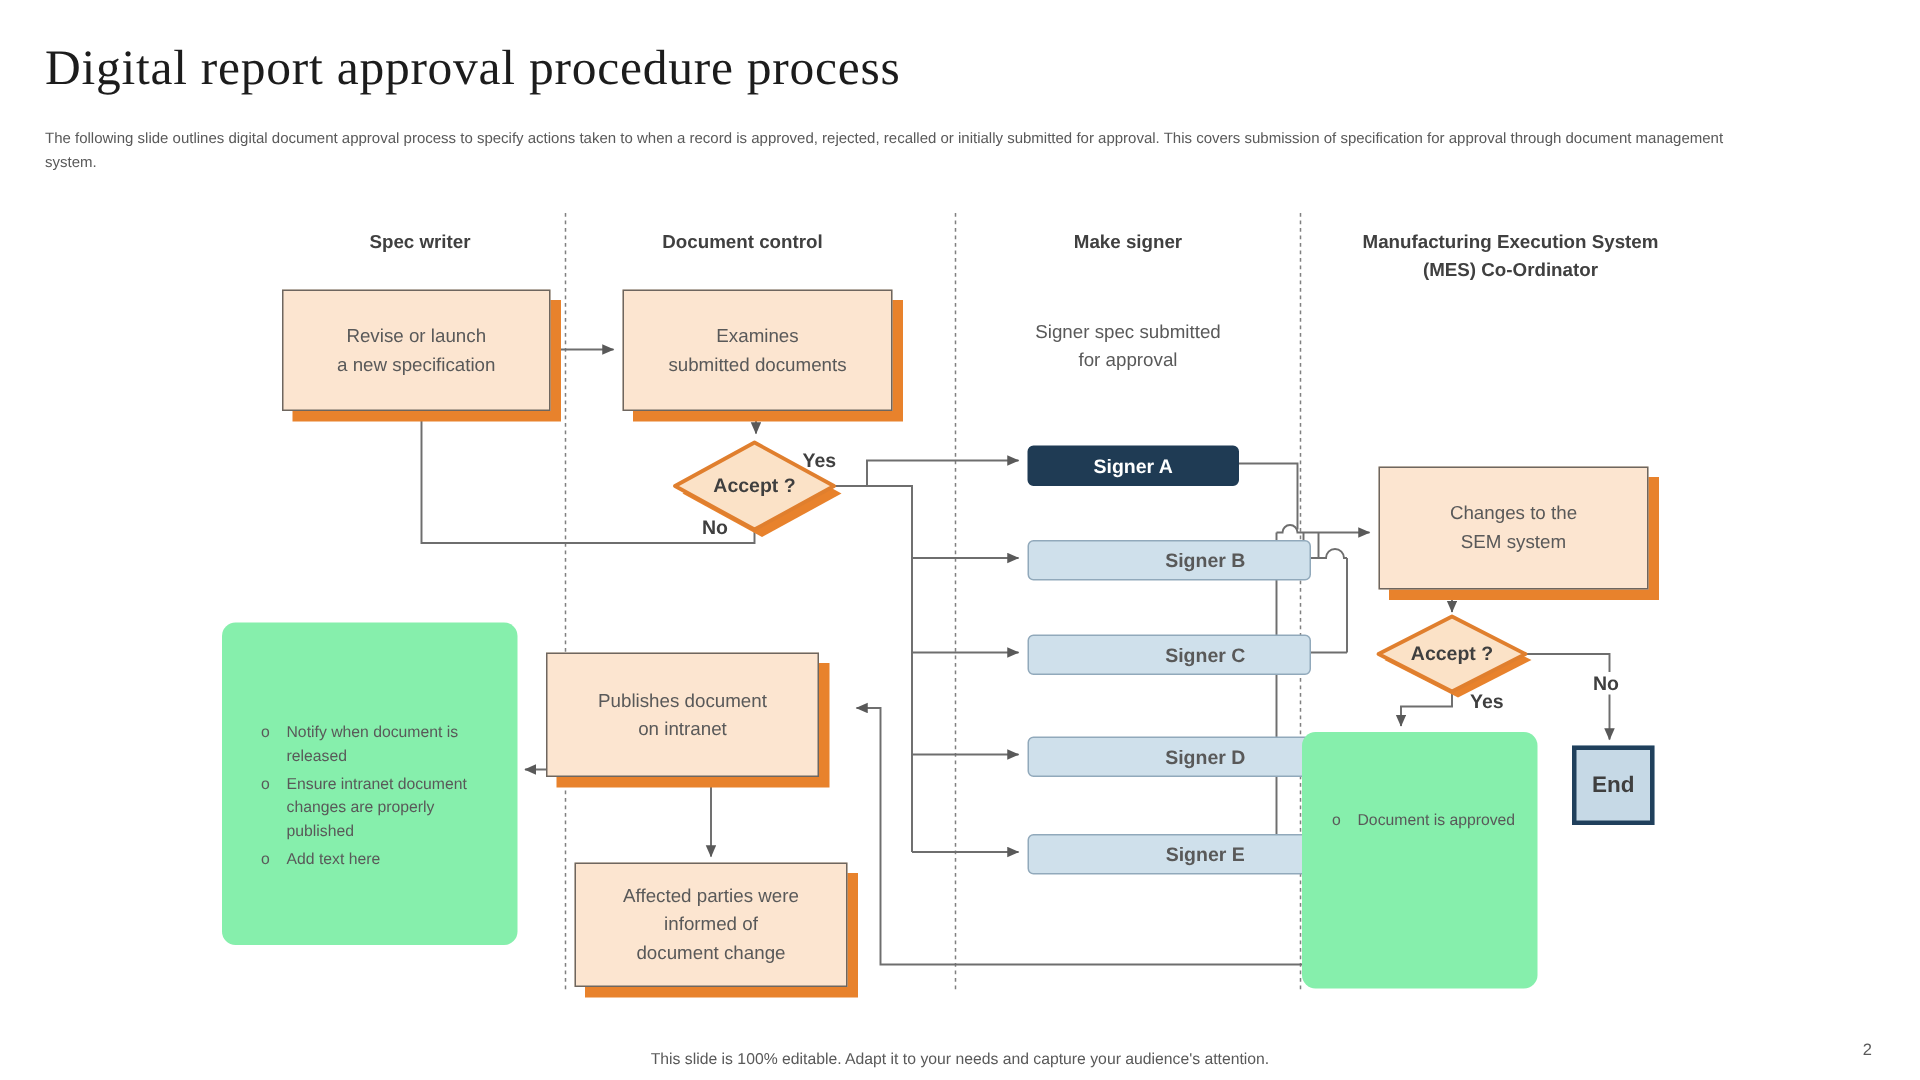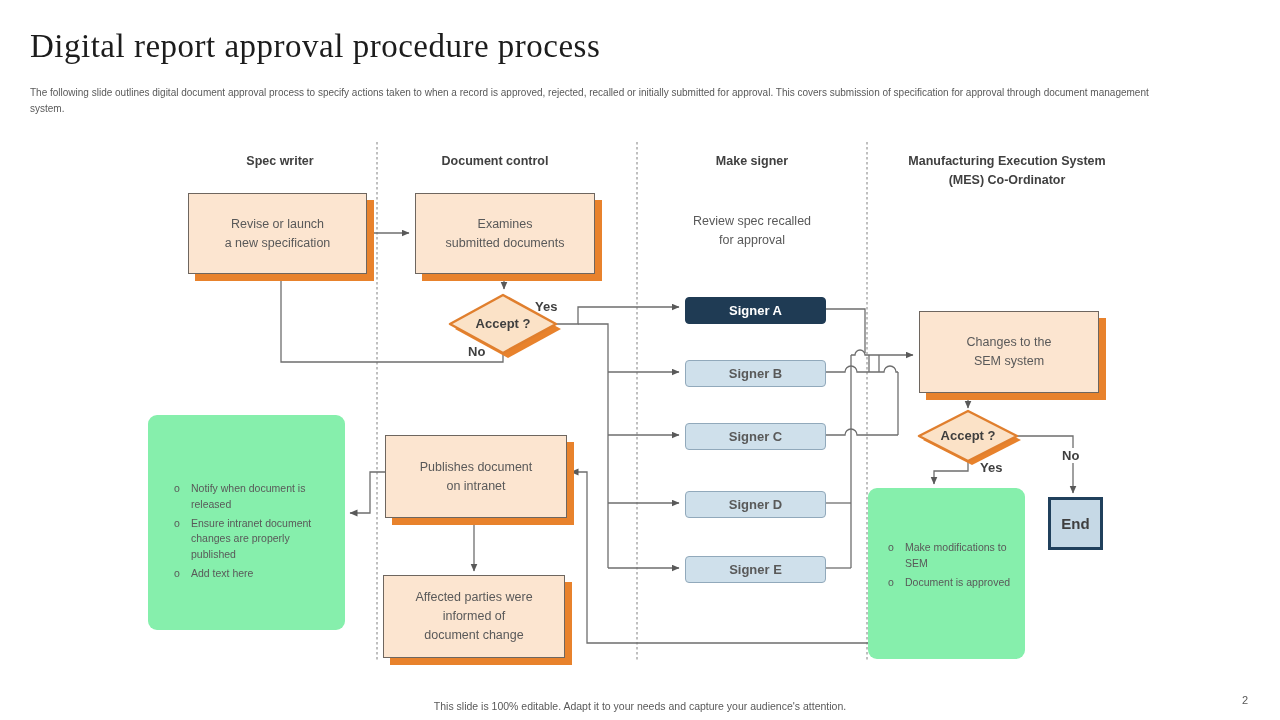--- a/index.html
+++ b/index.html
@@ -32,21 +32,21 @@
   }
   .note-box ul{list-style:none;margin:0;padding:0;}
   .note-box li{position:relative;padding-left:19px;margin-bottom:3px;line-height:1.5;}
   .note-box li::before{content:"o";position:absolute;left:2px;top:0;color:#595959;}
   .signer{
     position:absolute;z-index:2;left:685px;width:139px;height:25px;border-radius:4px;
     display:flex;align-items:center;justify-content:center;
     font-size:13px;font-weight:bold;
   }
   .signer.lead{background:#1f3b54;color:#ffffff;border:1px solid #1f3b54;}
-  .signer.member{background:#cfe0eb;color:#595959;border:1px solid #91a9bb;}
+  .signer.member{background:#cfe0eb;color:#595959;border:1px solid #91a9bb;padding-left:48px;}
   .end-box{
     position:absolute;z-index:2;left:1048px;top:497px;width:55px;height:53px;
     background:#c6d9e6;border:3px solid #20405c;box-sizing:border-box;
     display:flex;align-items:center;justify-content:center;
     font-size:15px;font-weight:bold;color:#3f3f3f;
   }
   .plain-note{
     position:absolute;z-index:2;text-align:center;font-size:12.5px;color:#595959;
     line-height:1.55;white-space:pre-line;
   }
@@ -137,47 +137,46 @@
       <polygon points="919,436 968,411 1017,436 968,461" fill="#fbe2c7" stroke="#e07f2e" stroke-width="2.5" stroke-linejoin="round"></polygon>
     </g>
   </svg>
 
   <div class="pbox" style="left:188px;top:193px;width:177px;height:79px;">Revise or launch
 a new specification</div>
   <div class="pbox" style="left:415px;top:193px;width:178px;height:79px;">Examines
 submitted documents</div>
   <div class="pbox" style="left:919px;top:311px;width:178px;height:80px;">Changes to the
 SEM system</div>
-  <div class="pbox" style="left:385px;top:435px;width:180px;height:81px;">Publishes document
+  <div class="pbox" style="left:364px;top:435px;width:180px;height:81px;">Publishes document
 on intranet</div>
   <div class="pbox" style="left:383px;top:575px;width:180px;height:81px;">Affected parties were
 informed of
 document change</div>
 
-  <div class="plain-note" style="left:652px;top:212px;width:200px;">Review spec recalled
+  <div class="plain-note" style="left:652px;top:212px;width:200px;">Signer spec submitted
 for approval</div>
 
   <div class="signer lead" style="top:297px;">Signer A</div>
   <div class="signer member" style="top:360px;">Signer B</div>
   <div class="signer member" style="top:491px;">Signer D</div>
   <div class="signer member" style="top:423px;">Signer C</div>
   <div class="signer member" style="top:556px;">Signer E</div>
 
   <div class="end-box">End</div>
 
   <div class="note-box" style="left:148px;top:415px;width:197px;height:215px;padding:66px 22px 0 24px;">
     <ul>
       <li>Notify when document is released</li>
       <li>Ensure intranet document changes are properly published</li>
       <li>Add text here</li>
     </ul>
   </div>
   <div class="note-box" style="left:868px;top:488px;width:157px;height:171px;padding:52px 12px 0 18px;">
     <ul>
-      <li>Make modifications to SEM</li>
       <li>Document is approved</li>
     </ul>
   </div>
 
   <div class="diamond-label" style="left:453px;top:316px;">Accept ?</div>
   <div class="diamond-label" style="left:918px;top:428px;">Accept ?</div>
 
   <div class="branch-label" style="left:535px;top:299px;">Yes</div>
   <div class="branch-label" style="left:468px;top:344px;">No</div>
   <div class="branch-label" style="left:980px;top:460px;">Yes</div>

